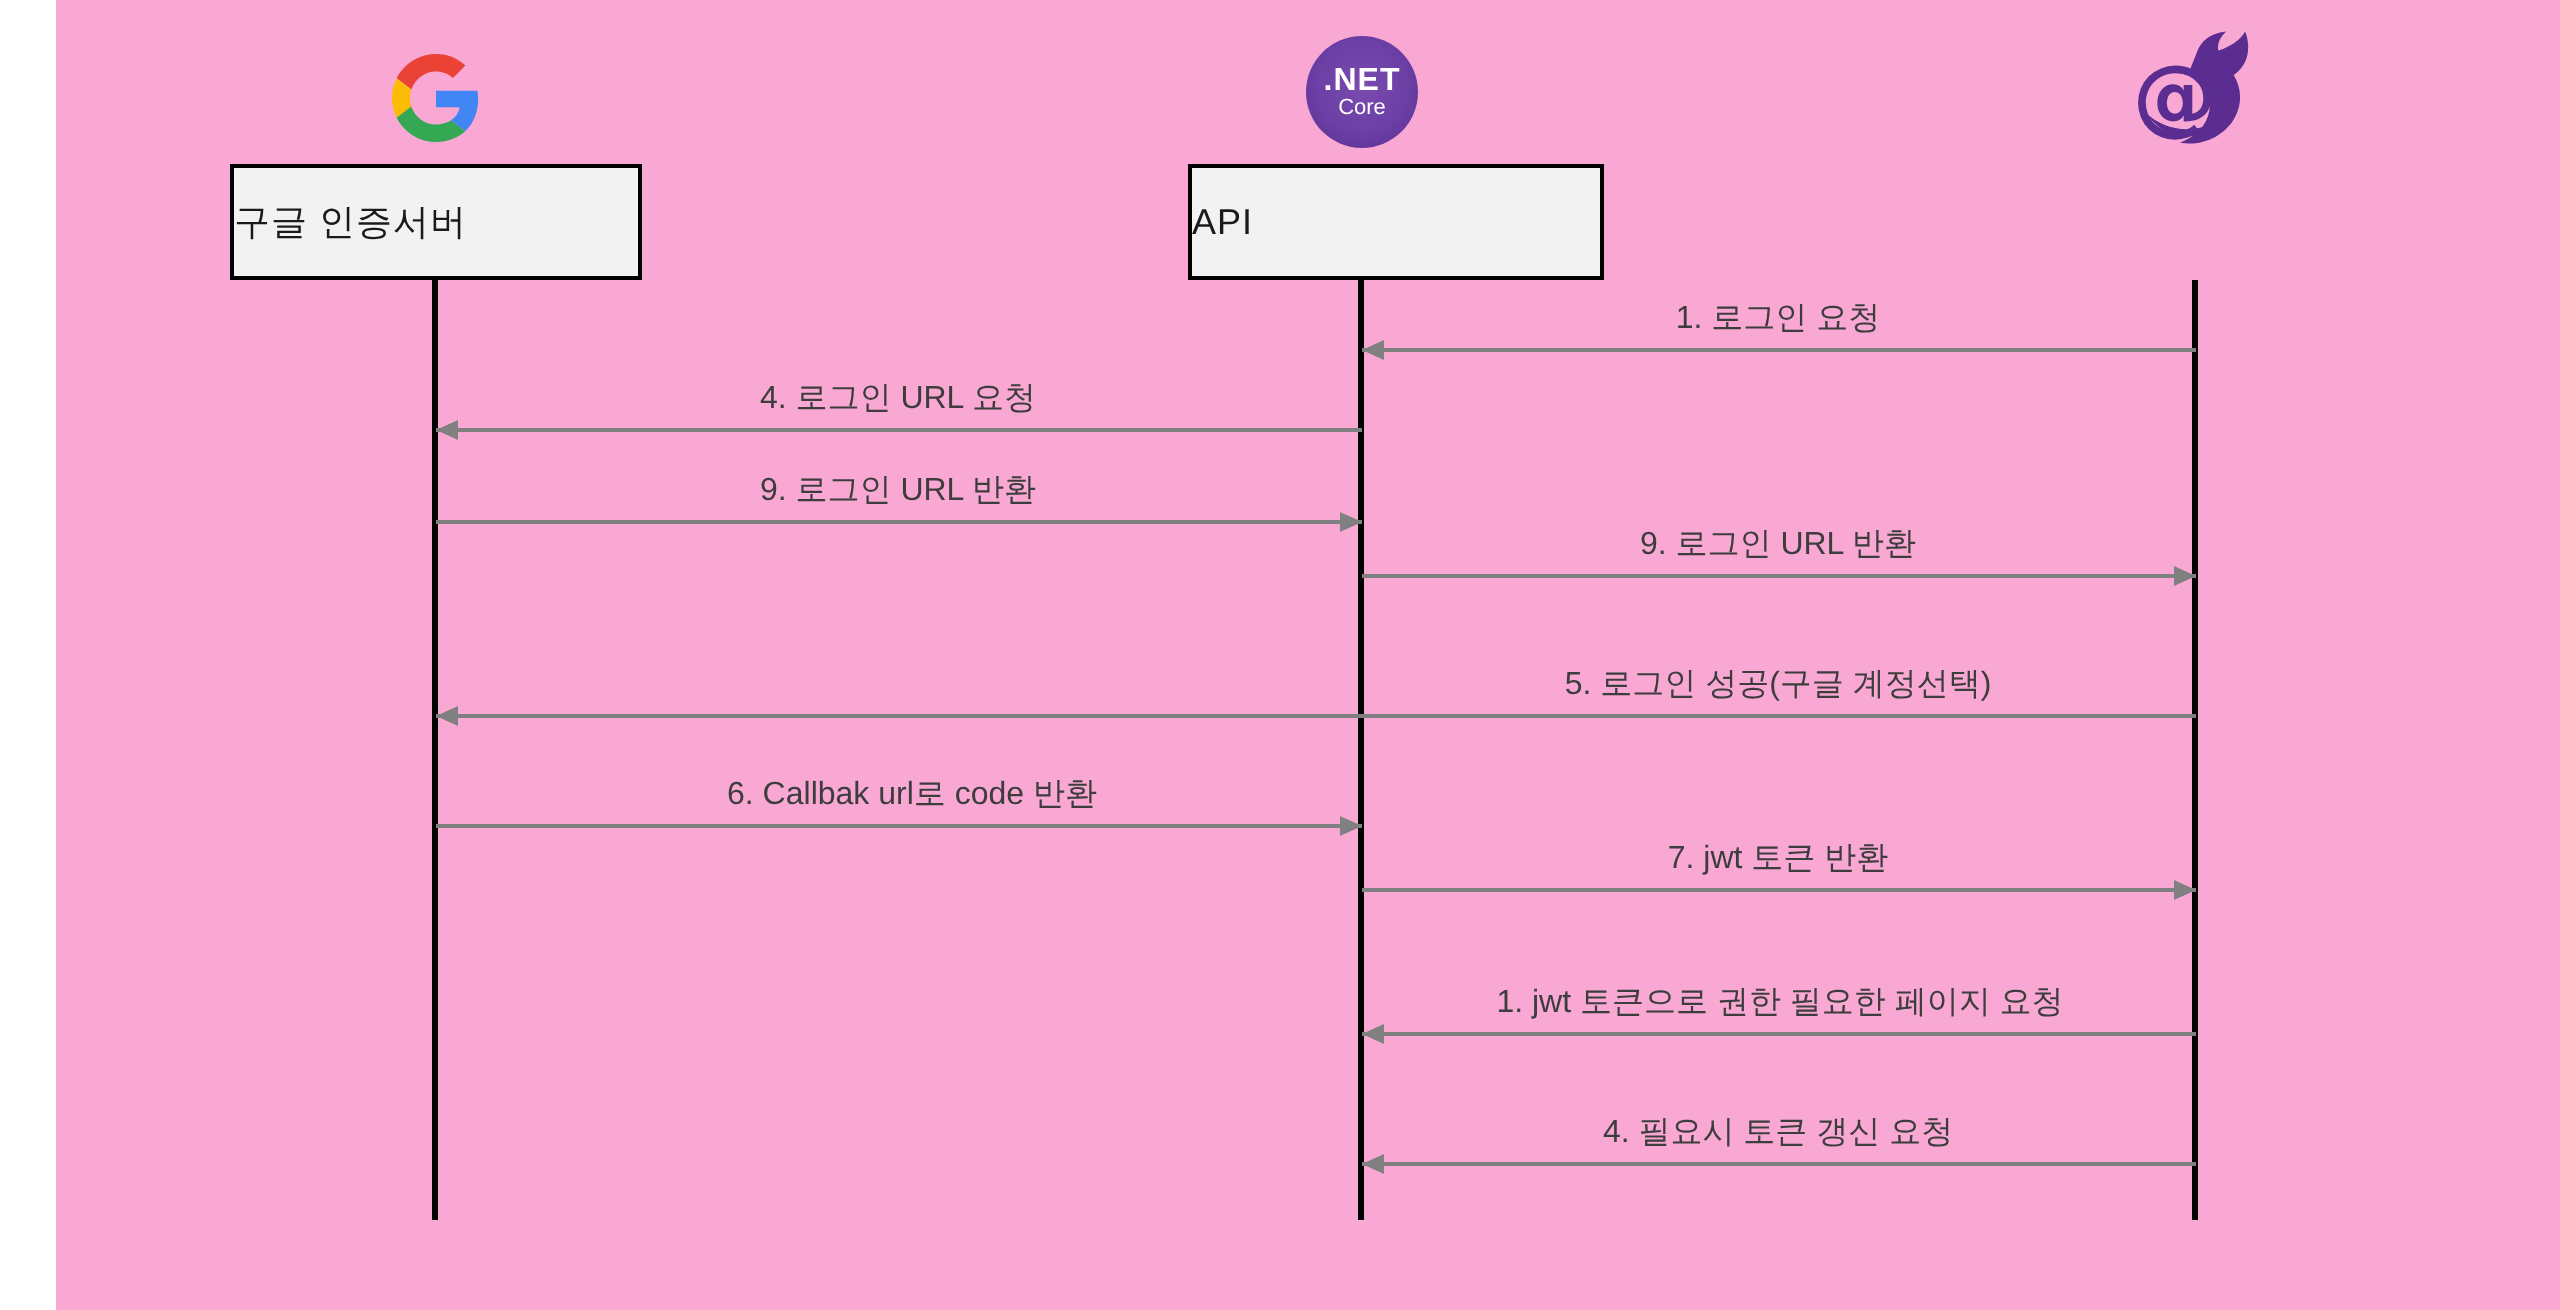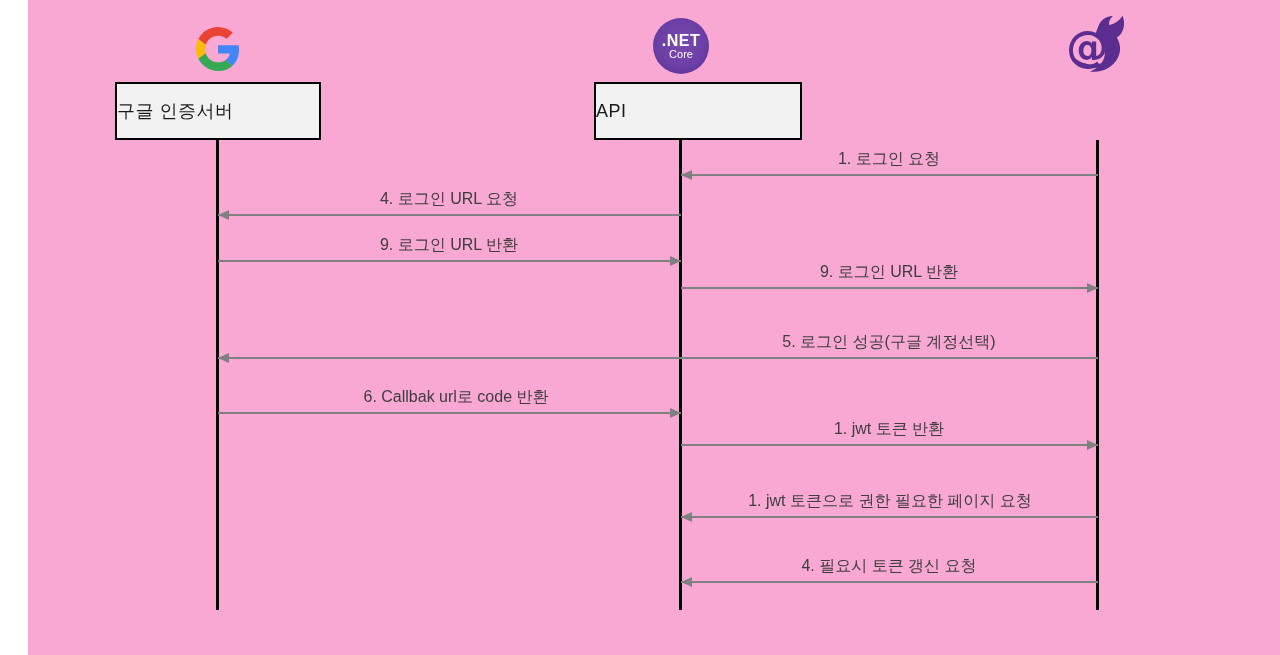--- a/index.html
+++ b/index.html
@@ -146,21 +146,21 @@
         <div class="msg-label" style="left: 611px; top: 332px;">5. 로그인 성공(구글 계정선택)</div>
         <div class="msg-line" style="left: 190px; top: 357px; width: 880px;"></div>
         <div class="msg-head head-left" style="top: 353px; left: 190px;"></div>
       </div>
       <div>
         <div class="msg-label" style="left: 178px; top: 387px;">6. Callbak url로 code 반환</div>
         <div class="msg-line" style="left: 190px; top: 412px; width: 463px;"></div>
         <div class="msg-head head-right" style="top: 408px; left: 642px;"></div>
       </div>
       <div>
-        <div class="msg-label" style="left: 611px; top: 419px;">1. jwt 토큰 반환</div>
+        <div class="msg-label" style="left: 611px; top: 419px;">7. jwt 토큰 반환</div>
         <div class="msg-line" style="left: 653px; top: 444px; width: 417px;"></div>
         <div class="msg-head head-right" style="top: 440px; left: 1059px;"></div>
       </div>
       <div>
         <div class="msg-label" style="left: 612px; top: 491px;">1. jwt 토큰으로 권한 필요한 페이지 요청</div>
         <div class="msg-line" style="left: 653px; top: 516px; width: 417px;"></div>
         <div class="msg-head head-left" style="top: 512px; left: 653px;"></div>
       </div>
       <div>
         <div class="msg-label" style="left: 611px; top: 556px;">4. 필요시 토큰 갱신 요청</div>

